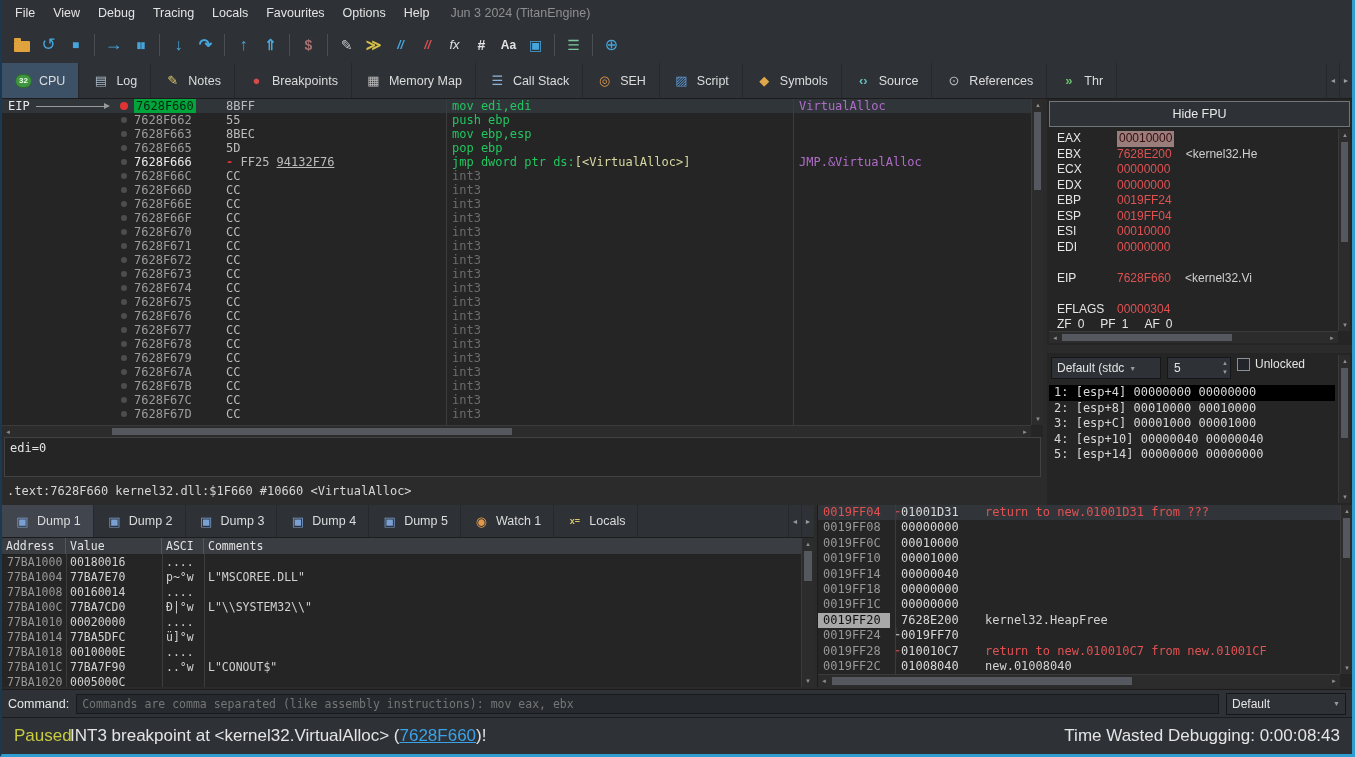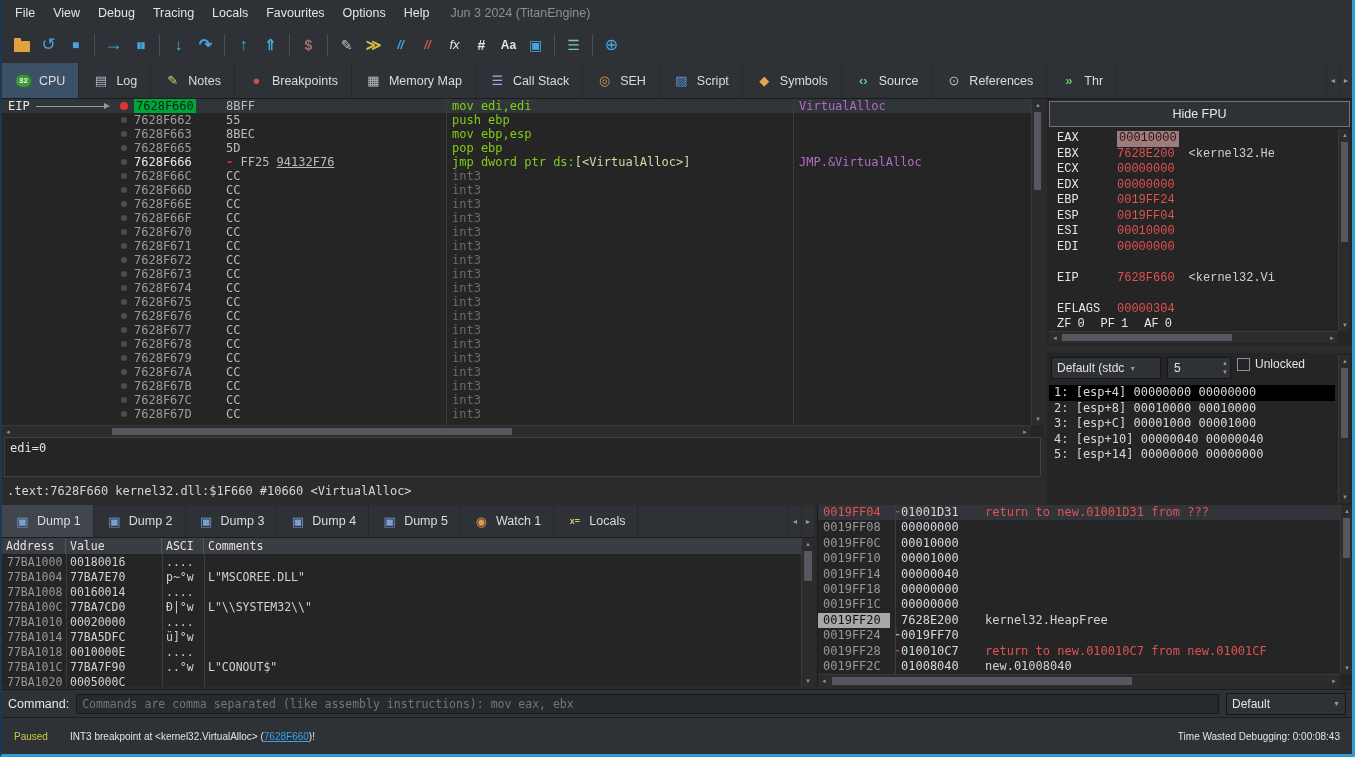--- a/index.html
+++ b/index.html
@@ -38,21 +38,21 @@
 .d-gut{width:112px;flex:none}
 .d-dot{width:20px;flex:none;display:flex;align-items:center;justify-content:center}
 .dot{width:6px;height:6px;border-radius:50%;background:#4d4d4d}
 .dot.red{background:#e03434;width:8px;height:8px}
 .d-addr{width:90px;flex:none;color:#9d9d9d}
 .d-addr .eip{background:#00a53c;color:#03270e;padding:0 2px}
 .d-addr.bright{color:#e8e8e8}
 .d-bytes{width:222px;flex:none;color:#bcbcbc;padding-left:2px}
 .d-ins{width:347px;flex:none;padding-left:6px}
 .d-com{flex:1;padding-left:6px;color:#b06cc8}
-.c-i{color:#84cc16}
+.c-i{color:#22c55e}
 .c-d{color:#6b6b6b}
 .c-s{color:#d8d8a0}
 .u{text-decoration:underline}
 .redash{color:#e03434;font-weight:bold}
 .vsep{position:absolute;top:0;bottom:12px;width:1px;background:#3a3d40}
 .eip-label{position:absolute;left:6px;top:0;height:14px;line-height:14px;color:#e8e8e8;font-family:"DejaVu Sans Mono",monospace;font-size:12px}
 .eip-arrow{position:absolute;left:34px;top:7px;width:68px;border-top:1px solid #9a9a9a}
 .eip-arrow:after{content:'';position:absolute;right:-6px;top:-4px;border-left:6px solid #9a9a9a;border-top:3.5px solid transparent;border-bottom:3.5px solid transparent}
 
 
@@ -61,21 +61,21 @@
 .sb-arr{position:absolute;width:12px;height:12px;color:#8f8f8f;font-size:6px;text-align:center;line-height:12px}
 .sb-th{position:absolute;background:#55585e}
 
 
 .infobox{position:absolute;left:2px;top:437px;width:1037px;height:40px;background:#252526;border:1px solid #3f4144;color:#e4e4e4;font-family:"DejaVu Sans Mono",monospace;font-size:12px;padding:3px 5px}
 .dstatus{position:absolute;left:0;top:479px;width:1041px;height:24px;color:#d6d6d6;font-family:"DejaVu Sans Mono",monospace;font-size:12px;line-height:24px;padding-left:5px}
 
 
 .regs{position:absolute;left:1045px;top:99px;right:0;height:246px;background:#252526}
 .hidefpu{position:absolute;left:2px;right:2px;top:2px;height:26px;border:1px solid #70757c;background:#2e3136;color:#e8e8e8;font-size:12.5px;display:flex;align-items:center;justify-content:center}
-.reg-rows{position:absolute;left:10px;top:32px;right:14px;bottom:14px;font-family:Liberation Mono, monospace;font-size:12px;overflow:hidden}
+.reg-rows{position:absolute;left:10px;top:32px;right:14px;bottom:14px;font-family:Liberation Sans, sans-serif;font-size:12px;overflow:hidden}
 .rrow{height:15.5px;line-height:15.5px;white-space:pre;display:flex;align-items:center}
 .rname{width:60px;color:#e6e6e6;flex:none}
 .rval{color:#e05252}
 .rval.hl{background:#9a7d7d;color:#3a0d0d;padding:0 2px}
 .rextra{color:#cfcfcf;margin-left:14px}
 .rflagname{color:#e6e6e6;margin-right:6px}
 .rflagval{color:#e6e6e6;margin-right:16px}
 
 
 .args{position:absolute;left:1045px;top:353px;right:0;height:152px;background:#252526}
@@ -122,21 +122,21 @@
 .scolsep{position:absolute;top:0;bottom:13px;left:77px;width:1px;background:#3a3d40}
 
 
 .cmdbar{position:absolute;left:0;top:689px;right:0;height:28px;background:#2e3136;border-top:1px solid #1c1c1c;display:flex;align-items:center;padding:0 6px;gap:7px}
 .cmdlabel{color:#e6e6e6;font-size:12.5px;flex:none}
 .cmdinput{flex:1;height:20px;background:#26292d;border:1px solid #17191c;color:#d0d0d0;font-family:"DejaVu Sans Mono",monospace;font-size:11.5px;padding:0 5px;outline:none}
 .cmdinput::placeholder{color:#767676}
 .cmdcombo{width:120px;flex:none;justify-content:space-between}
 
 
-.statusbar{position:absolute;left:0;top:717px;right:0;height:37px;background:#2e3136;border-top:1px solid #1c1c1c;display:flex;align-items:center;font-size:10px;color:#e4e4e4;padding:17px 12px}
+.statusbar{position:absolute;left:0;top:717px;right:0;height:37px;background:#2e3136;border-top:1px solid #1c1c1c;display:flex;align-items:center;font-size:17px;color:#e4e4e4;padding:17px 12px}
 .paused{color:#c9cc3f;width:56px;flex:none}
 .sbmsg{white-space:pre}
 .sblink{color:#3aa3e8;text-decoration:underline}
 .sbright{margin-left:auto}
 </style>
 </head>
 <body>
 
 <div class="window">
 

